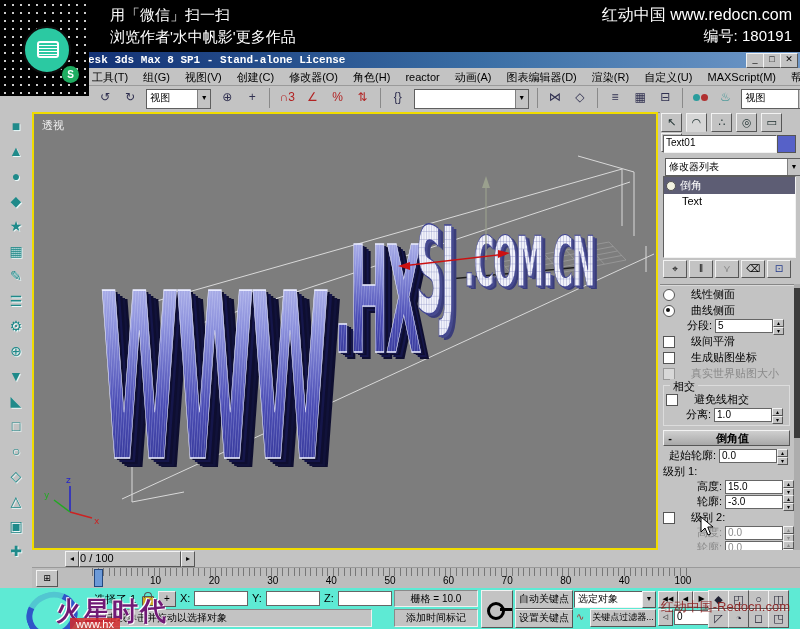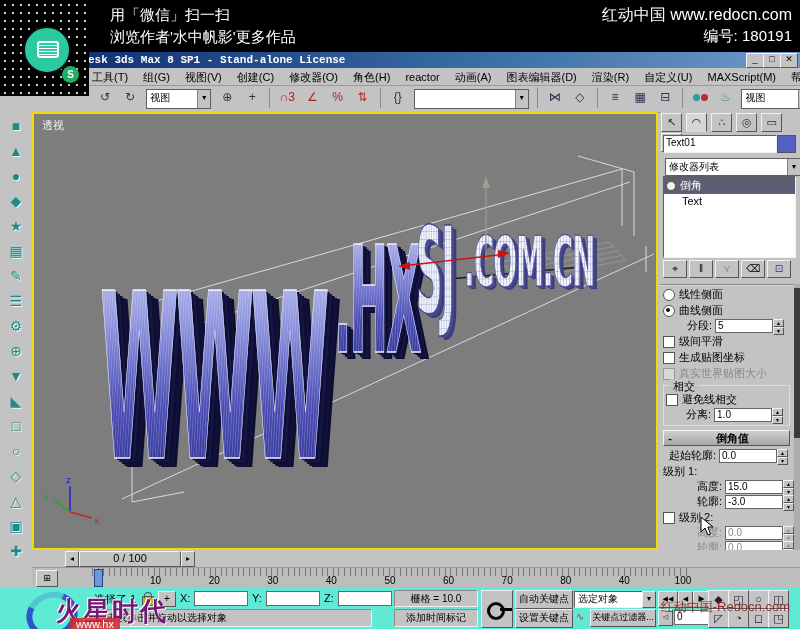--- a/index.html
+++ b/index.html
@@ -49,21 +49,21 @@
   .namefield{left:3px;top:23px;width:108px;height:14px;padding:1px 2px;font-size:10px}
   .swatch{left:117px;top:23px;width:17px;height:16px;border:1px solid #555}
   .modlist{left:3px;top:44px;width:131px;height:15px;position:absolute}
   .stackbox{left:3px;top:64px;width:131px;height:80px}
   .stackrow1{height:15px;background:#5d5d74;color:#fff;padding:1px 2px;display:flex;align-items:center;gap:4px}
   .bulb{width:8px;height:8px;border-radius:50%;background:#f4f4e2;border:1px solid #555}
   .stackrow2{height:14px;padding:1px 2px 0 18px;color:#000}
   .stooly{left:3px;top:148px;width:131px;height:18px;position:absolute;display:flex;gap:2px}
   .stool{width:22px;height:16px;text-align:center;line-height:16px;font-size:10px}
   .params{left:0px;top:172px;width:134px;height:306px;position:absolute;overflow:hidden;border-top:2px groove #dadada;padding-left:3px;box-sizing:border-box}
-  .row{position:relative;height:15px;display:flex;align-items:center;gap:4px;margin:1px 0}
+  .row{position:relative;height:15px;display:flex;align-items:center;gap:16px;margin:1px 0}
   .rad{width:10px;height:10px;border-radius:50%;background:#fff;border:1px solid #555;display:inline-block;position:relative}
   .rad i{position:absolute;left:2px;top:2px;width:4px;height:4px;border-radius:50%;background:#111}
   .chk{width:10px;height:10px;background:#fff;border:1px solid #555;display:inline-block}
   .chk.dis{background:#d8d8d8;border-color:#999}
   .fld{display:flex;align-items:flex-end;height:14px;margin:1px 0}
   .flbl{flex:0 0 auto;text-align:right}
   .fin{display:flex;align-items:center;margin-left:3px}
   .fval{width:52px;height:12px;background:#fff;border:1px solid #666;font-size:10px;padding:0 2px;line-height:12px}
   .fval.dis{color:#8a8a8a}
   .spin{width:11px;height:14px;display:flex;flex-direction:column}
@@ -72,21 +72,21 @@
   .grp .gt{position:absolute;top:-7px;left:6px;background:#c3c3c3;padding:0 3px}
   .rollhdr{height:14px;background:linear-gradient(#cfcfcf,#a8a8a8);border:1px solid;border-color:#f2f2f2 #565656 #565656 #f2f2f2;display:flex;align-items:center;margin:4px 4px 3px 0;font-weight:bold}
   .rollhdr .mb{width:12px;text-align:center}
   .rollhdr .ht{flex:1;text-align:center}
   .pscroll{position:absolute;right:0;top:172px;width:6px;height:306px;background:#adadad}
   .pthumb{position:absolute;left:0;top:4px;width:6px;height:150px;background:#3c3c3c}
   .dim{color:#8a8a8a}
   
   .tslider{left:32px;top:550px;width:768px;height:17px;background:#c3c3c3;border-bottom:1px solid #9a9a9a}
   .tsbtn{width:12px;height:14px;top:1px;text-align:center;line-height:13px;font-size:8px}
-  .tshandle{left:47px;top:1px;width:100px;height:14px;text-align:center;line-height:13px}
+  .tshandle{left:47px;top:1px;width:100px;height:14px;text-align:left;line-height:13px}
   .trackbar{left:32px;top:568px;width:768px;height:20px;background:#bdbdbd;border-bottom:1px solid #777}
   .ticks{left:60px;top:0px;width:596px;height:8px;background:repeating-linear-gradient(90deg,#777 0 1px,rgba(0,0,0,0) 1px 5.6px)}
   .ticklbls{left:52px;top:7px;width:612px;display:flex;justify-content:space-between}
   .ticklbls span{width:26px;text-align:center;font-size:10px}
   .fmark{left:62px;top:1px;width:7px;height:16px;background:#6c9ad8;border:1px solid #23477e}
   .minicurve{left:36px;top:570px;width:20px;height:15px;font-size:9px;text-align:center;line-height:14px}
   
   .sbar{left:0;top:588px;width:800px;height:41px;background:#5eead4}
   .slbl{position:absolute;white-space:nowrap}
   .sfield{position:absolute;height:13px;background:#fff;border:1px solid #666;font-size:10px;padding:0 2px}

